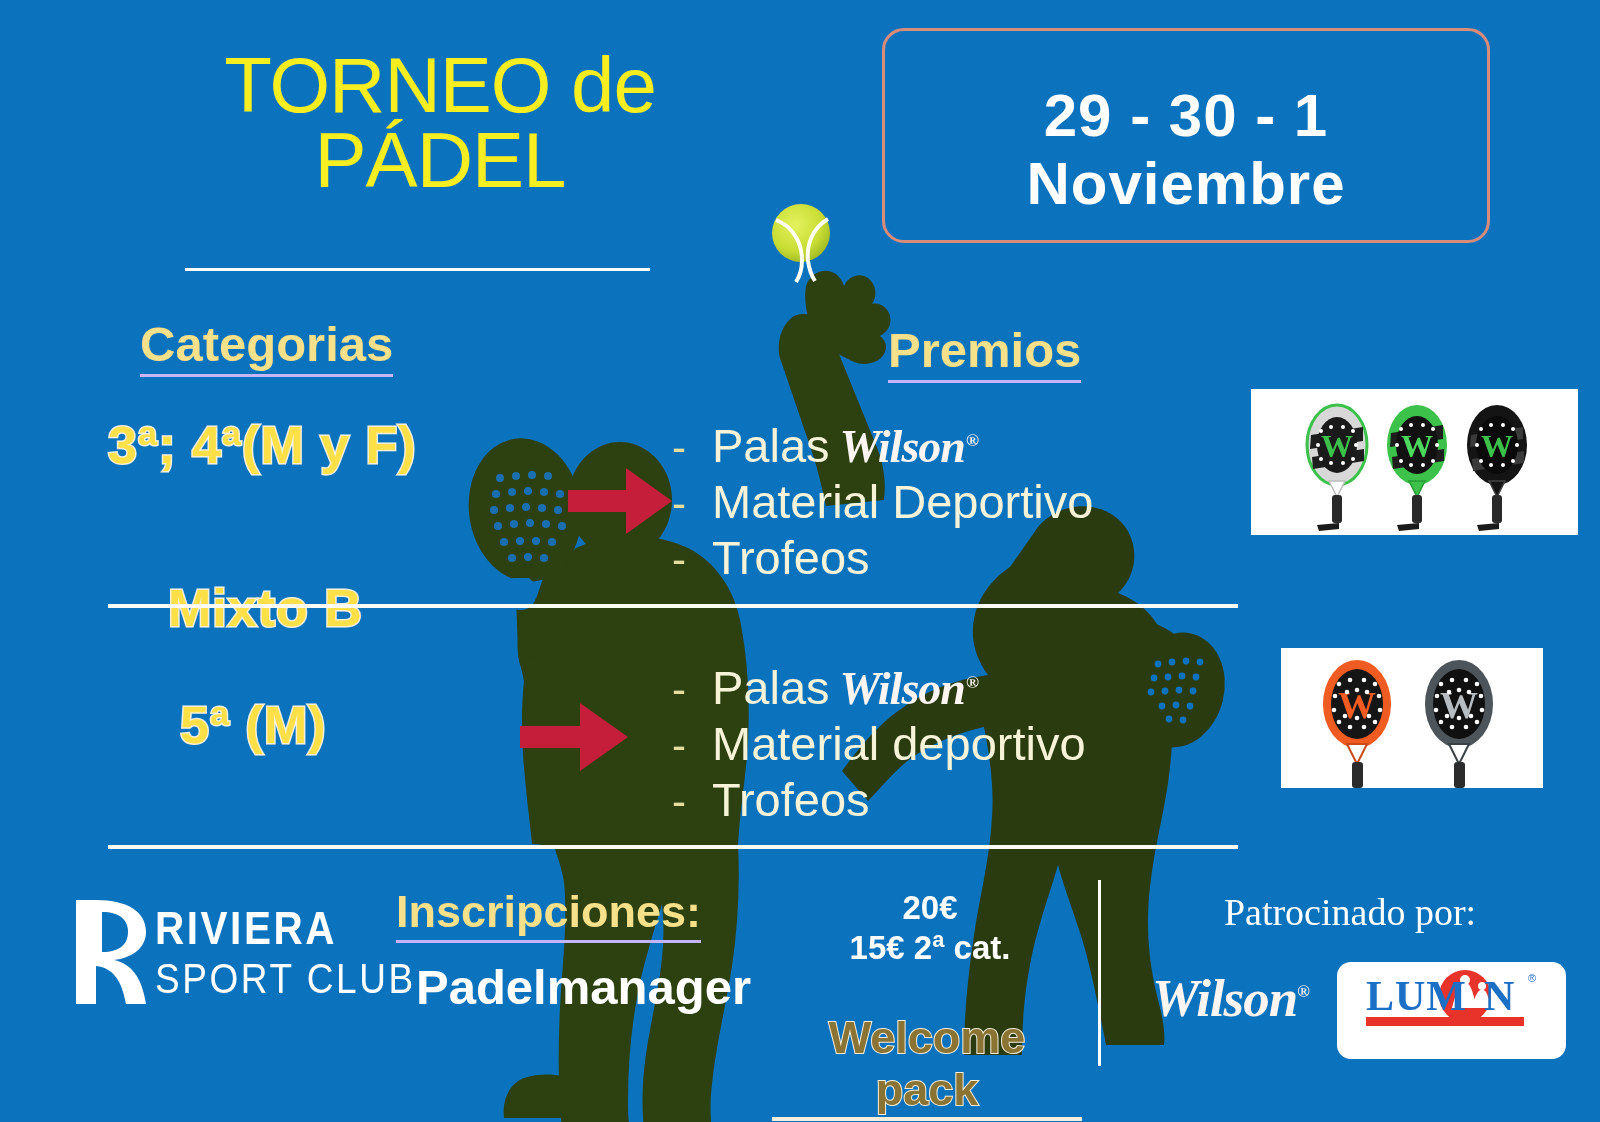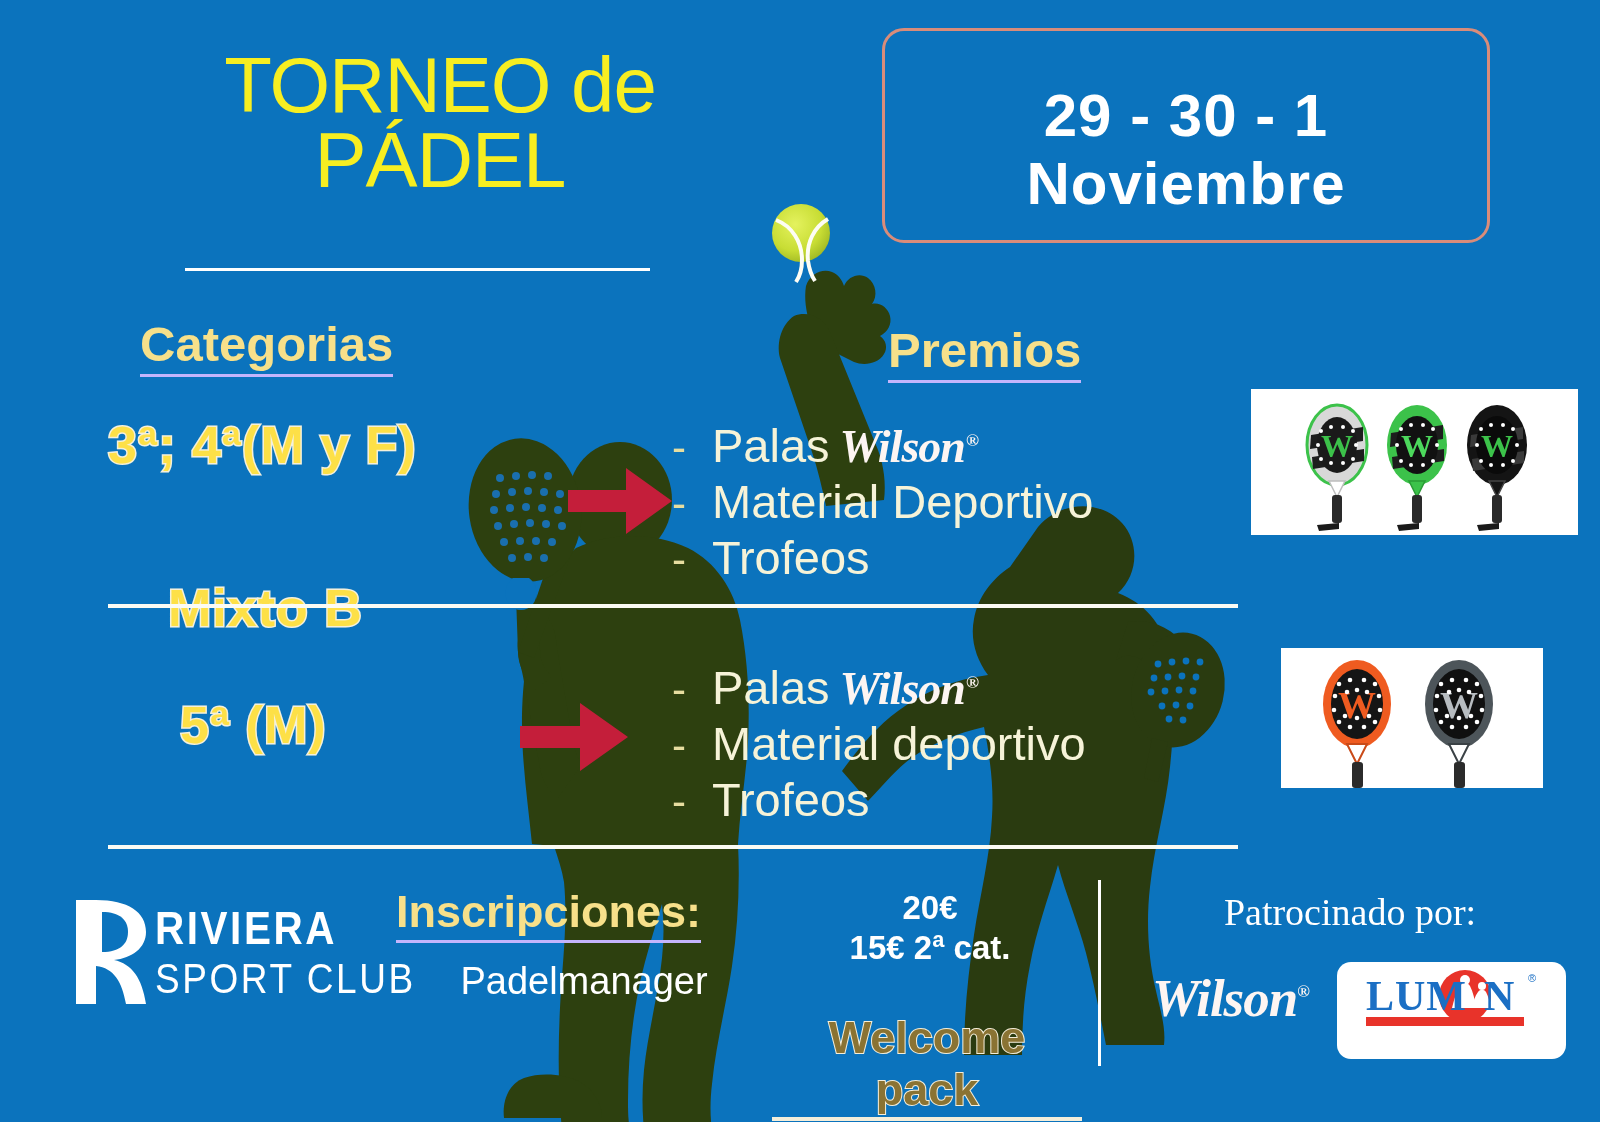--- a/index.html
+++ b/index.html
@@ -116,22 +116,22 @@
   #club-words .w2{
     font-size:43px;font-weight:normal;letter-spacing:3px;margin-top:6px;
     font-family:"Liberation Sans Narrow","Liberation Sans",sans-serif;
     transform:scaleX(0.86);transform-origin:left center;display:block;
   }
 
   
   #insc-h{position:absolute;left:396px;top:886px;font-size:45px;}
   #insc-body{
     position:absolute;left:416px;top:960px;width:300px;
-    text-align:center;color:#ffffff;font-weight:normal;
-    font-size:38px;line-height:1.12;margin-left:18px;
+    text-align:center;color:#ffffff;font-weight:bold;
+    font-size:49px;line-height:1.12;
   }
   #insc-body span{display:block;}
 
   
   #prices{
     position:absolute;left:780px;top:888px;width:300px;
     text-align:center;color:#ffffff;font-weight:bold;
     font-size:33px;line-height:1.2;
   }
   #prices span{display:block;}

